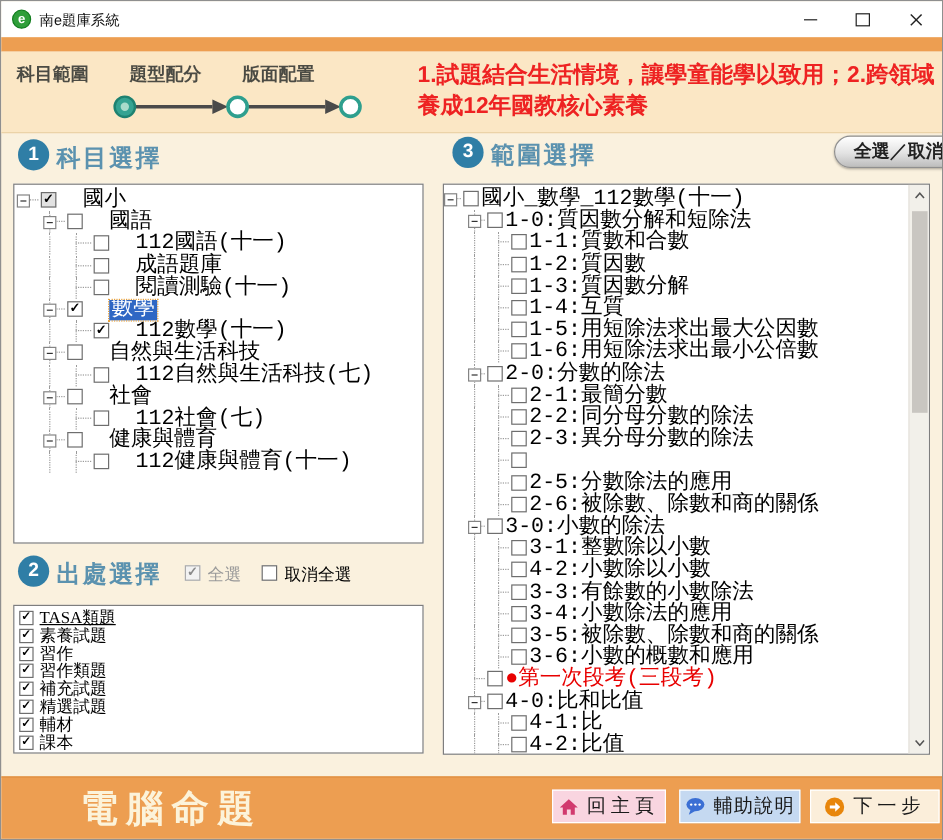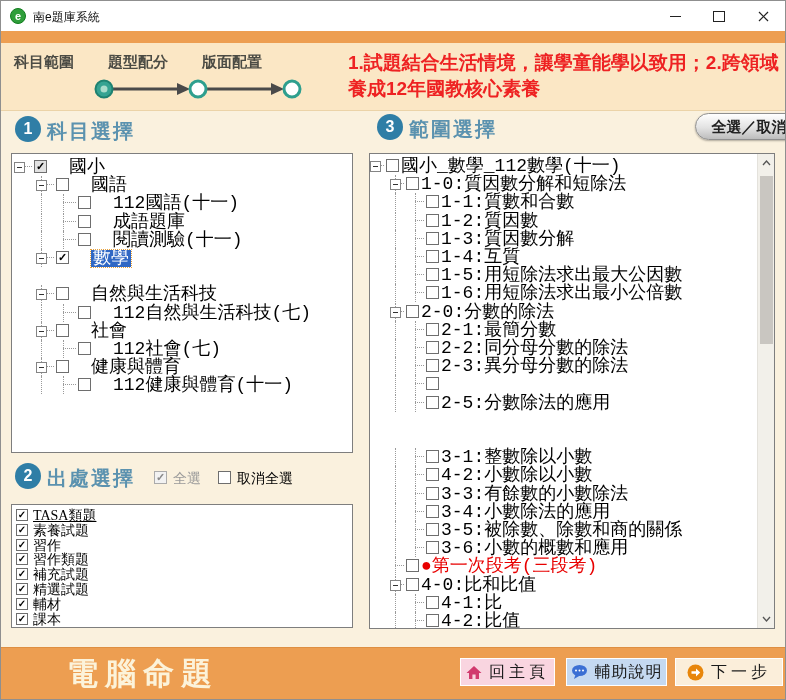--- a/index.html
+++ b/index.html
@@ -147,20 +147,27 @@
         <span class="cb off" style="left: 66px;"></span>
         <span class="tlabel" style="left: 101px;">閱讀測驗(十一)</span>
       </div>
       <div class="trow" style="top: 95px;">
         <div class="guide" style="left: 29px;"></div>
         <div class="hguide" style="left: 29px; width: 13px;"></div>
         <div class="exp" style="left: 24px;"></div>
         <span class="cb on" style="left: 44px;"></span>
         <span class="tlabel sel" style="left: 79px;">數學</span>
       </div>
+      <div class="trow" style="top: 113.2px;">
+        <div class="guide" style="left: 29px;"></div>
+        <div class="guide" style="left: 51px;"></div>
+        <div class="hguide" style="left: 51px; width: 13px;"></div>
+        <span class="cb on" style="left: 66px;"></span>
+        <span class="tlabel" style="left: 101px;">112數學(十一)</span>
+      </div>
       <div class="trow" style="top: 131.4px;">
         <div class="guide" style="left: 29px;"></div>
         <div class="hguide" style="left: 29px; width: 13px;"></div>
         <div class="exp" style="left: 24px;"></div>
         <span class="cb off" style="left: 44px;"></span>
         <span class="tlabel" style="left: 79px;">自然與生活科技</span>
       </div>
       <div class="trow" style="top: 149.6px;">
         <div class="guide" style="left: 29px;"></div>
         <div class="guide" style="left: 51px;"></div>
@@ -345,20 +352,34 @@
         <div class="hguide" style="left: 45px; width: 9px;"></div>
         <span class="cb off" style="left: 56px;"></span>
       </div>
       <div class="trow" style="top: 239.6px;">
         <div class="guide" style="left: 25px;"></div>
         <div class="guide" style="left: 45px;"></div>
         <div class="hguide" style="left: 45px; width: 9px;"></div>
         <span class="cb off" style="left: 56px;"></span>
         <span class="tlabel" style="left: 71px;">2-5:分數除法的應用</span>
       </div>
+      <div class="trow" style="top: 257.8px;">
+        <div class="guide" style="left: 25px;"></div>
+        <div class="guide" style="left: 45px;"></div>
+        <div class="hguide" style="left: 45px; width: 9px;"></div>
+        <span class="cb off" style="left: 56px;"></span>
+        <span class="tlabel" style="left: 71px;">2-6:被除數、除數和商的關係</span>
+      </div>
+      <div class="trow" style="top: 276px;">
+        <div class="guide" style="left: 25px;"></div>
+        <div class="hguide" style="left: 25px; width: 9px;"></div>
+        <div class="exp" style="left: 20px;"></div>
+        <span class="cb off" style="left: 36px;"></span>
+        <span class="tlabel" style="left: 51px;">3-0:小數的除法</span>
+      </div>
       <div class="trow" style="top: 294.2px;">
         <div class="guide" style="left: 25px;"></div>
         <div class="guide" style="left: 45px;"></div>
         <div class="hguide" style="left: 45px; width: 9px;"></div>
         <span class="cb off" style="left: 56px;"></span>
         <span class="tlabel" style="left: 71px;">3-1:整數除以小數</span>
       </div>
       <div class="trow" style="top: 312.4px;">
         <div class="guide" style="left: 25px;"></div>
         <div class="guide" style="left: 45px;"></div>

